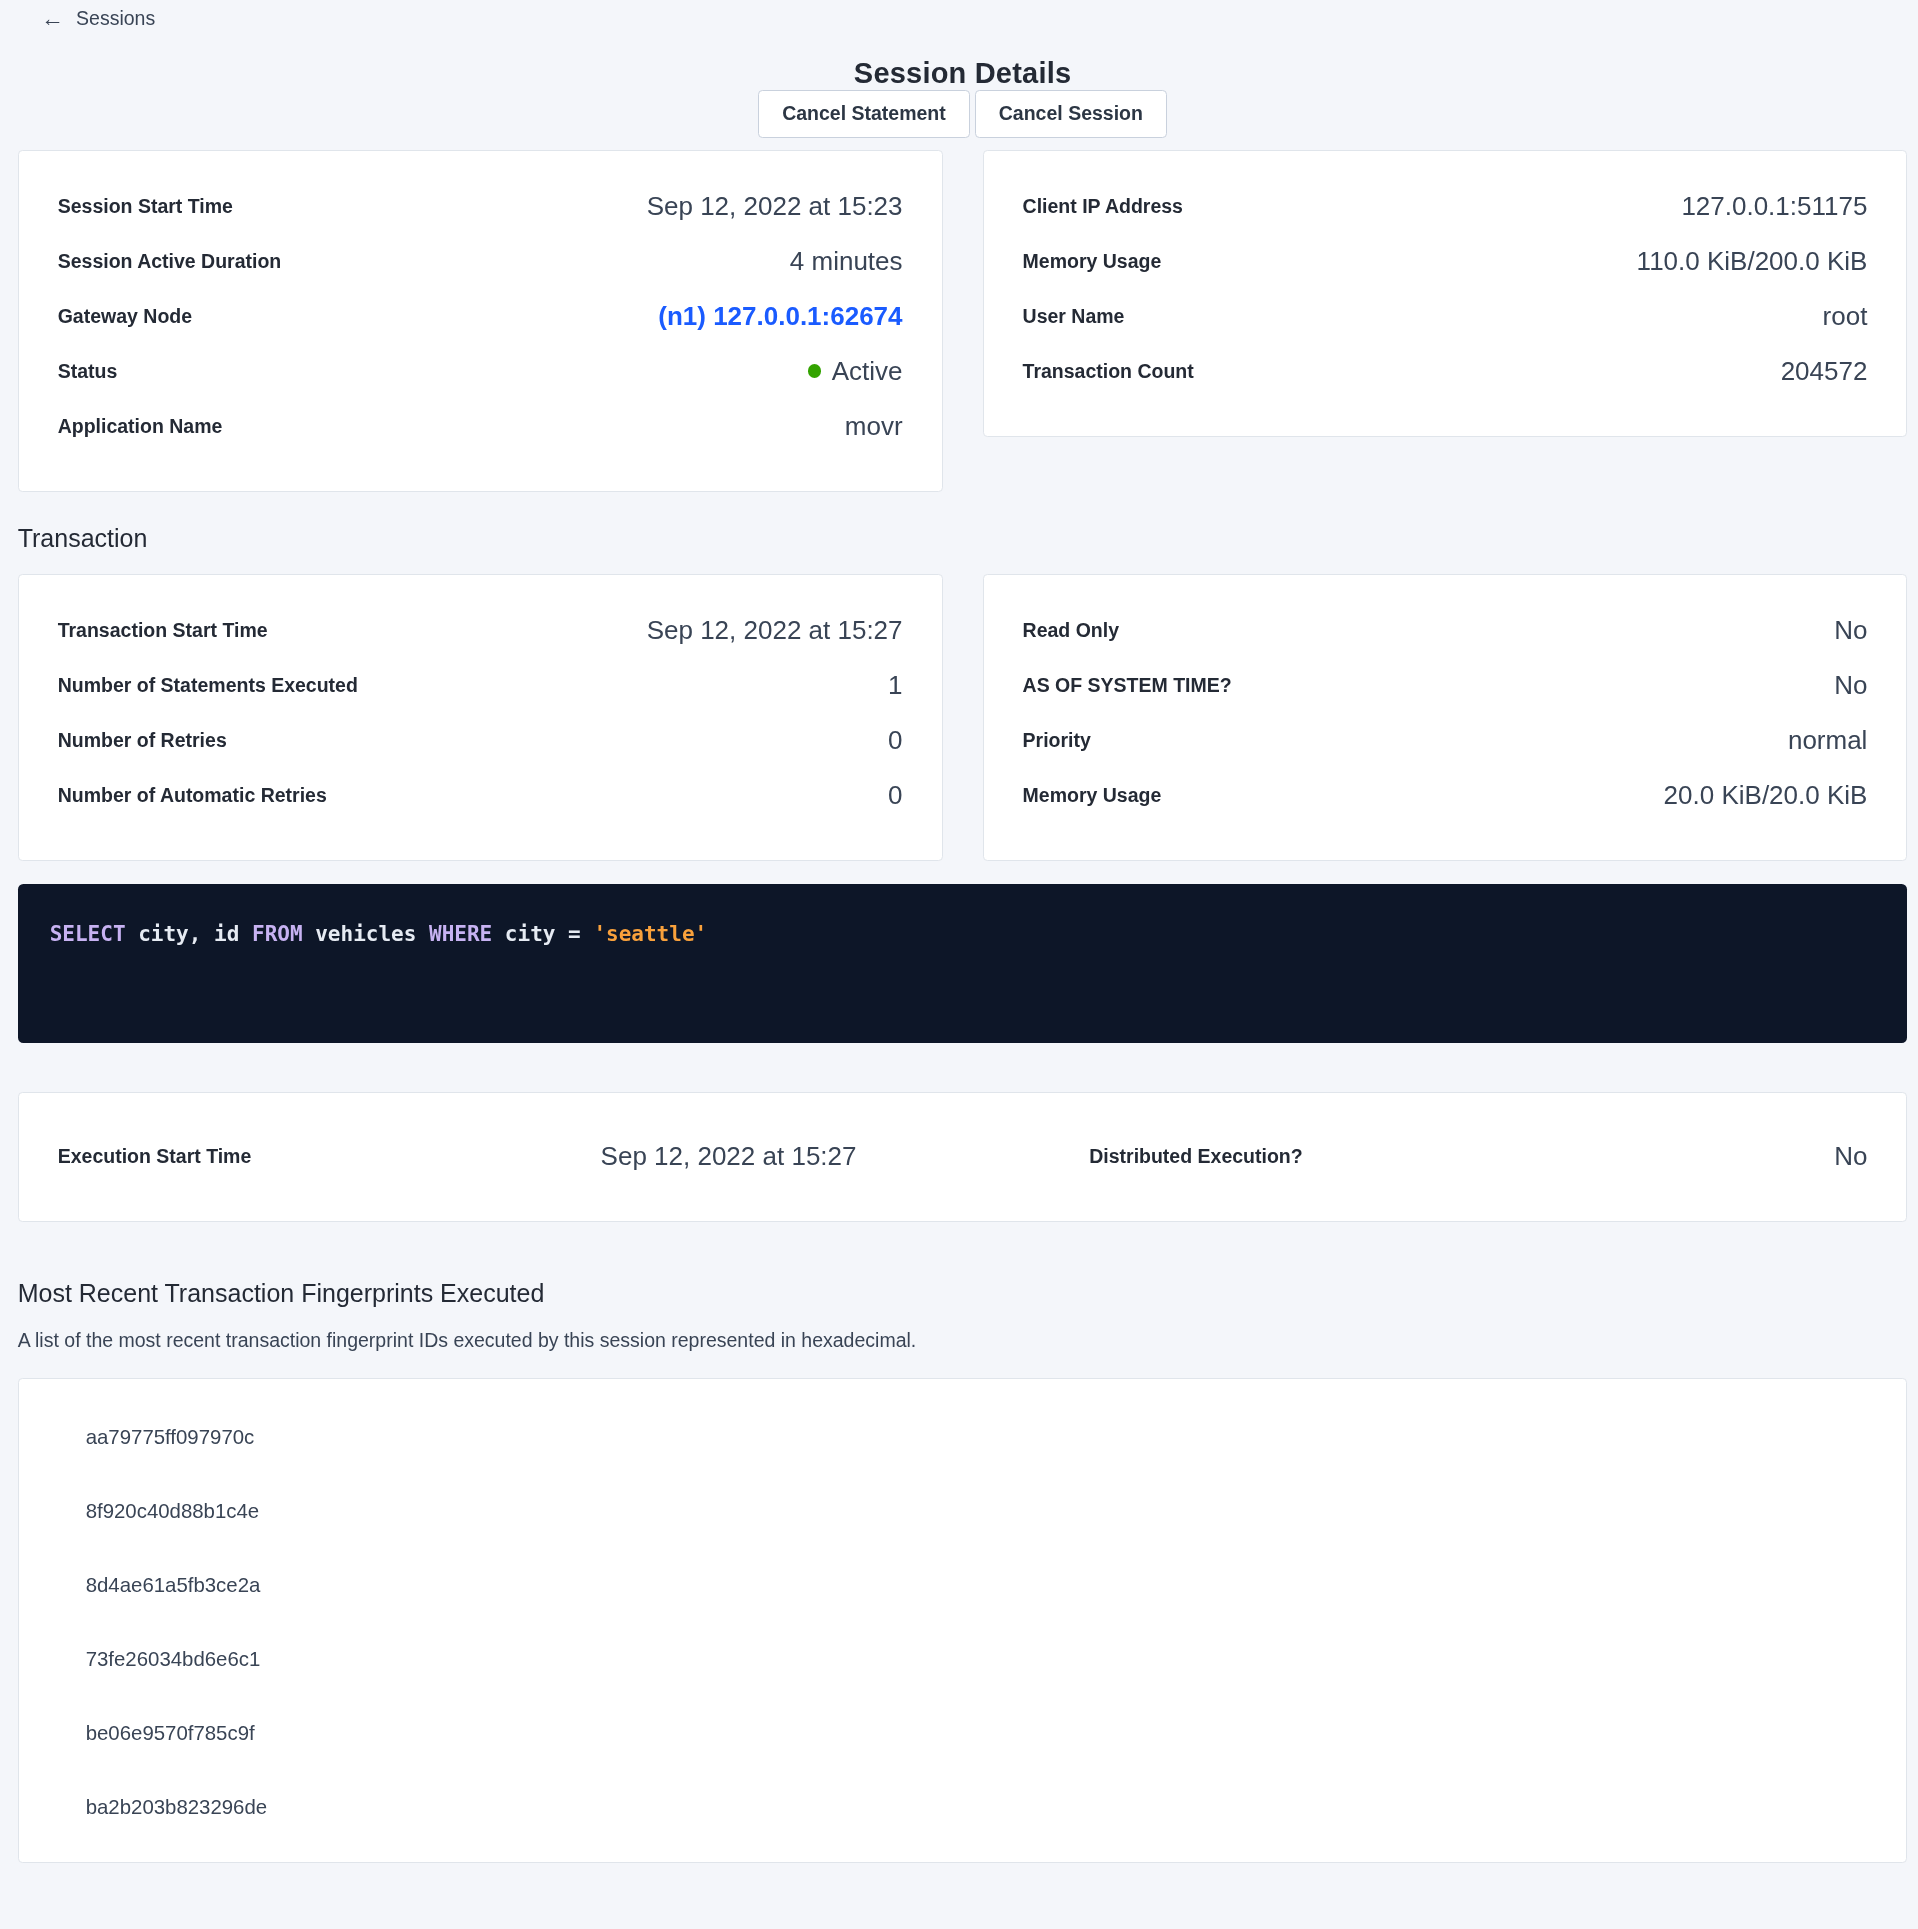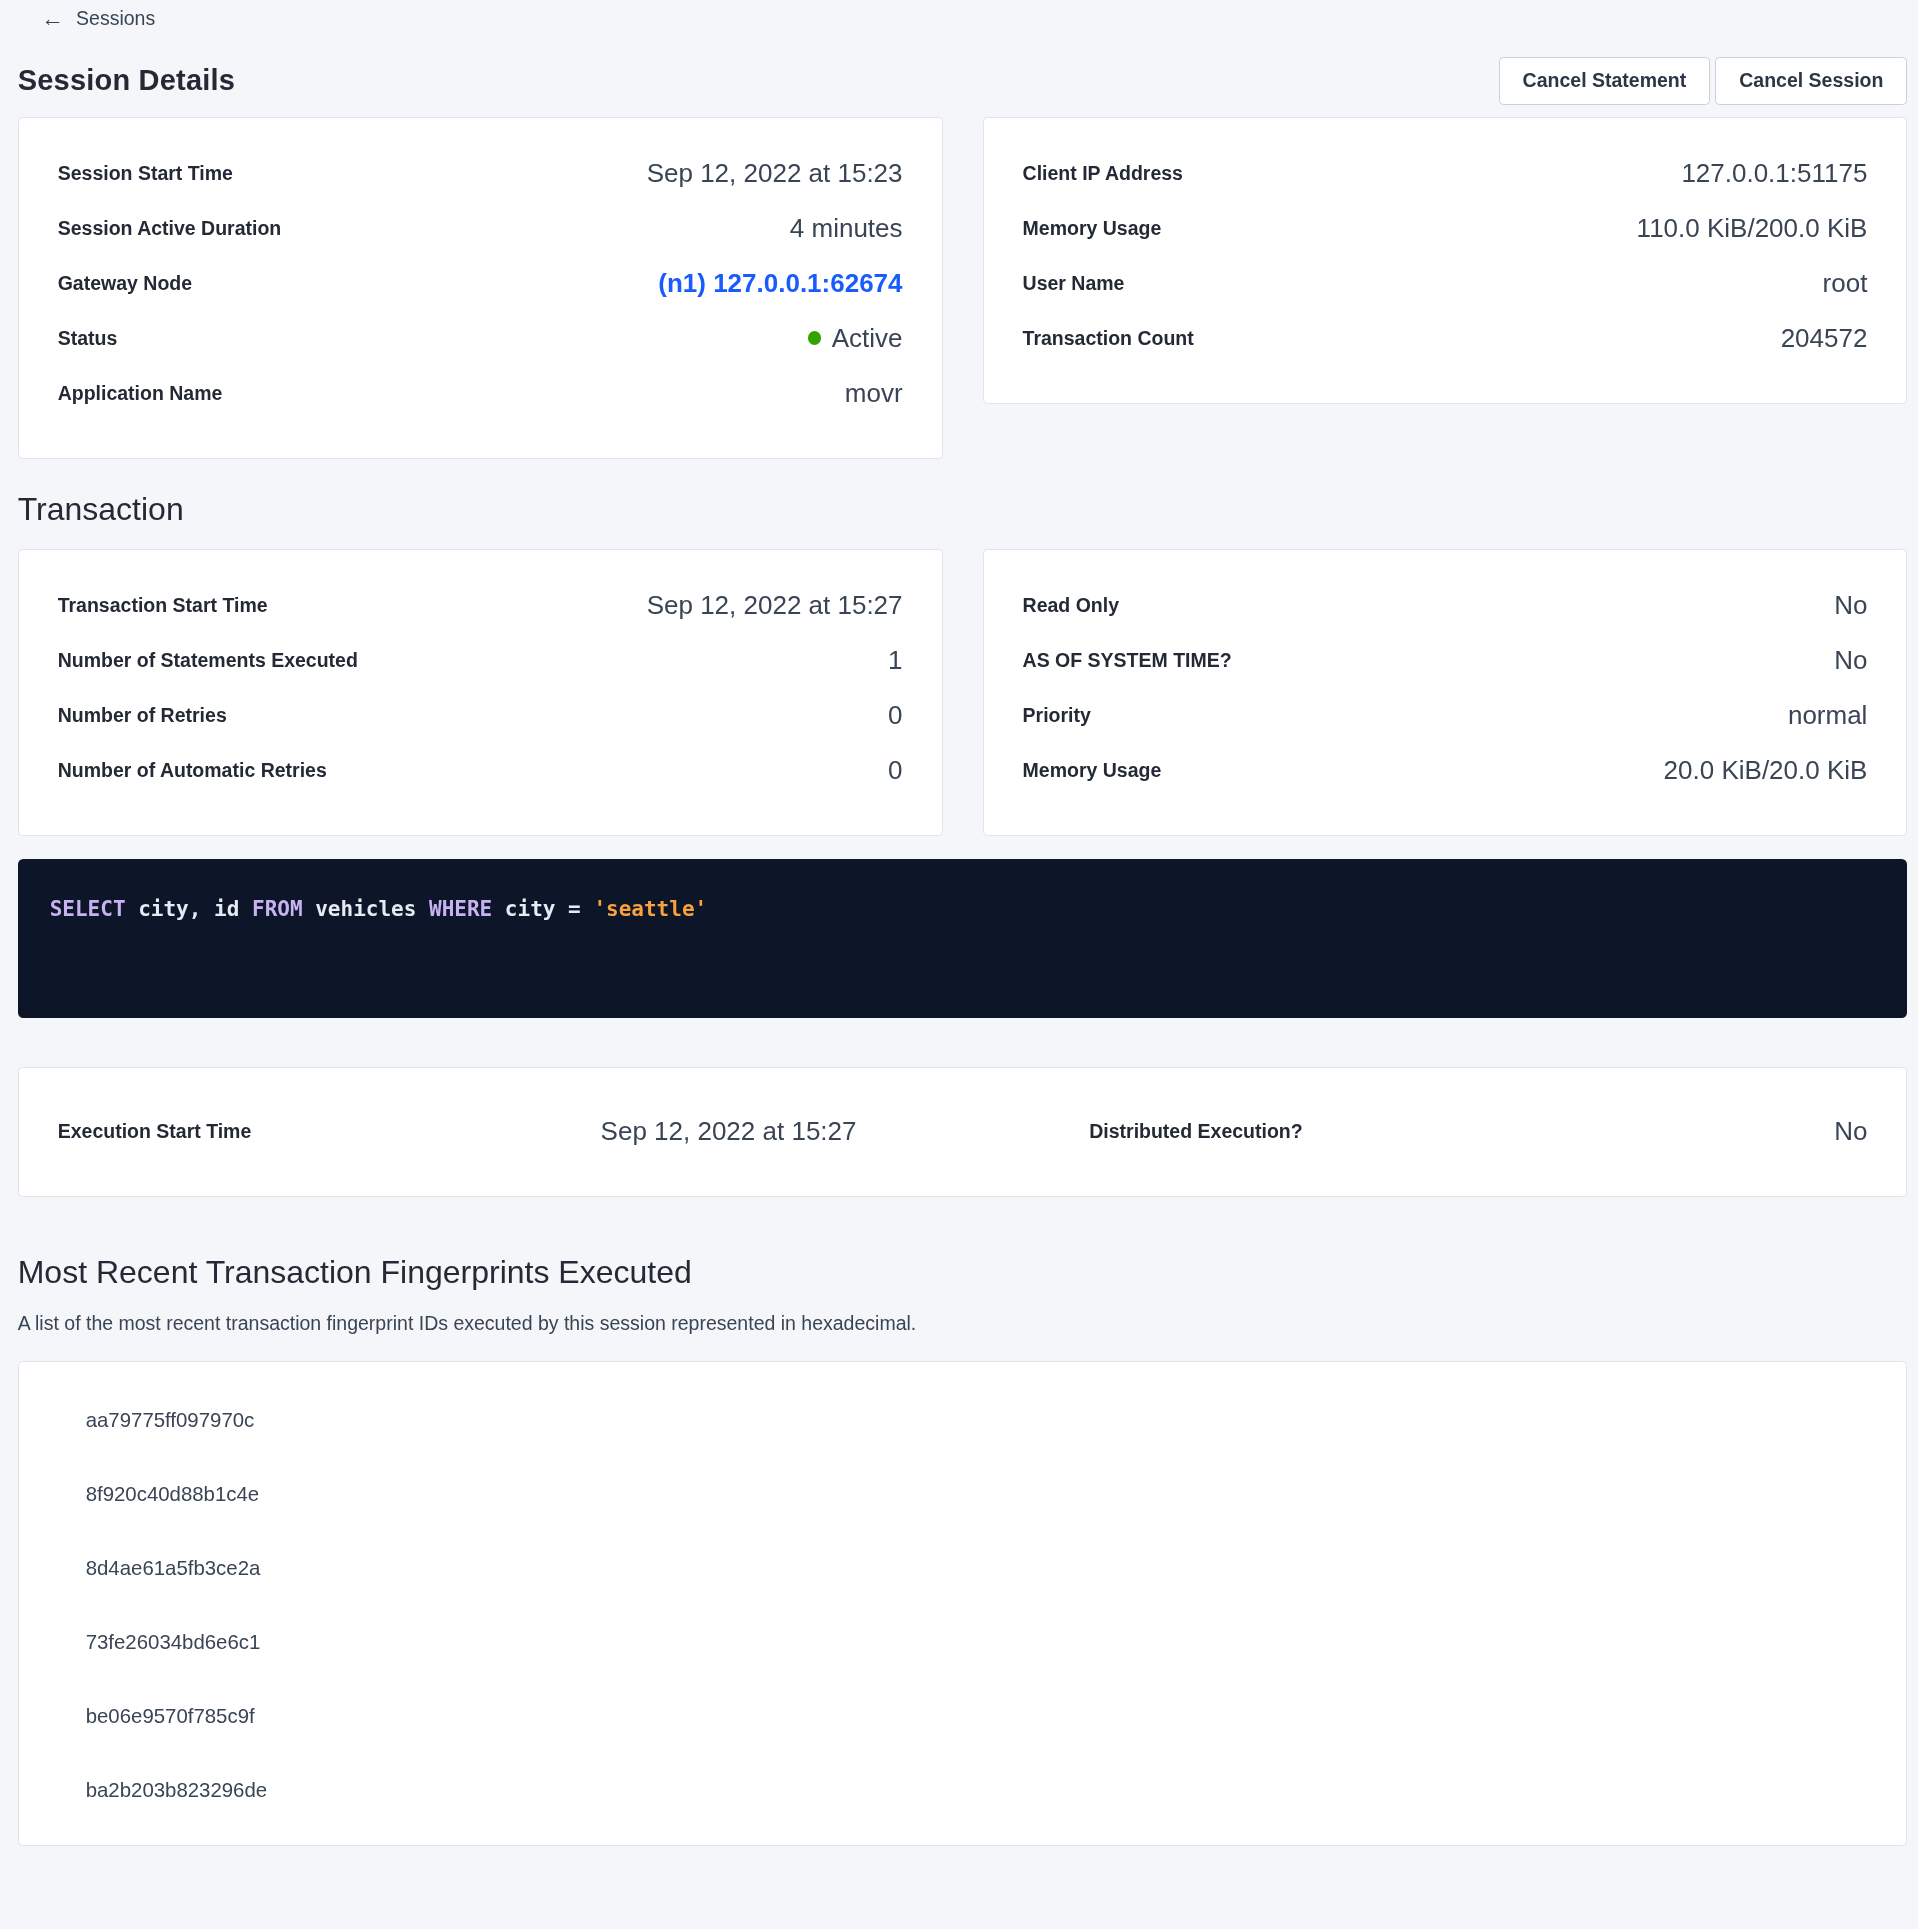--- a/index.html
+++ b/index.html
@@ -25,20 +25,21 @@
     cursor: pointer;
     width: fit-content;
   }
   .breadcrumb .arrow { font-size: 23px; line-height: 1; color: #394455; }
   
   .title-row {
     margin-top: 26.6px;
     display: flex;
     align-items: center;
     justify-content: space-between;
+    flex-direction: column;
   }
   h1.page-title {
     margin: 0;
     font-size: 29px;
     font-weight: bold;
     color: #242a35;
     letter-spacing: 0.2px;
   }
   .actions { display: flex; gap: 5px; }
   .btn {
@@ -79,21 +80,21 @@
   .status-val { display: flex; align-items: center; gap: 10.6px; }
   .dot {
     width: 13.3px; height: 13.3px;
     border-radius: 50%;
     background: #33a300;
     display: inline-block;
   }
   
   h2.section-heading {
     margin: 32px 0 21px 0;
-    font-size: 32px;
+    font-size: 25px;
     font-weight: 400;
     color: #242a35;
   }
   
   .code-block {
     margin-top: 23px;
     background: #0d1628;
     border-radius: 5.3px;
     min-height: 159px;
     padding: 37px 32px;

